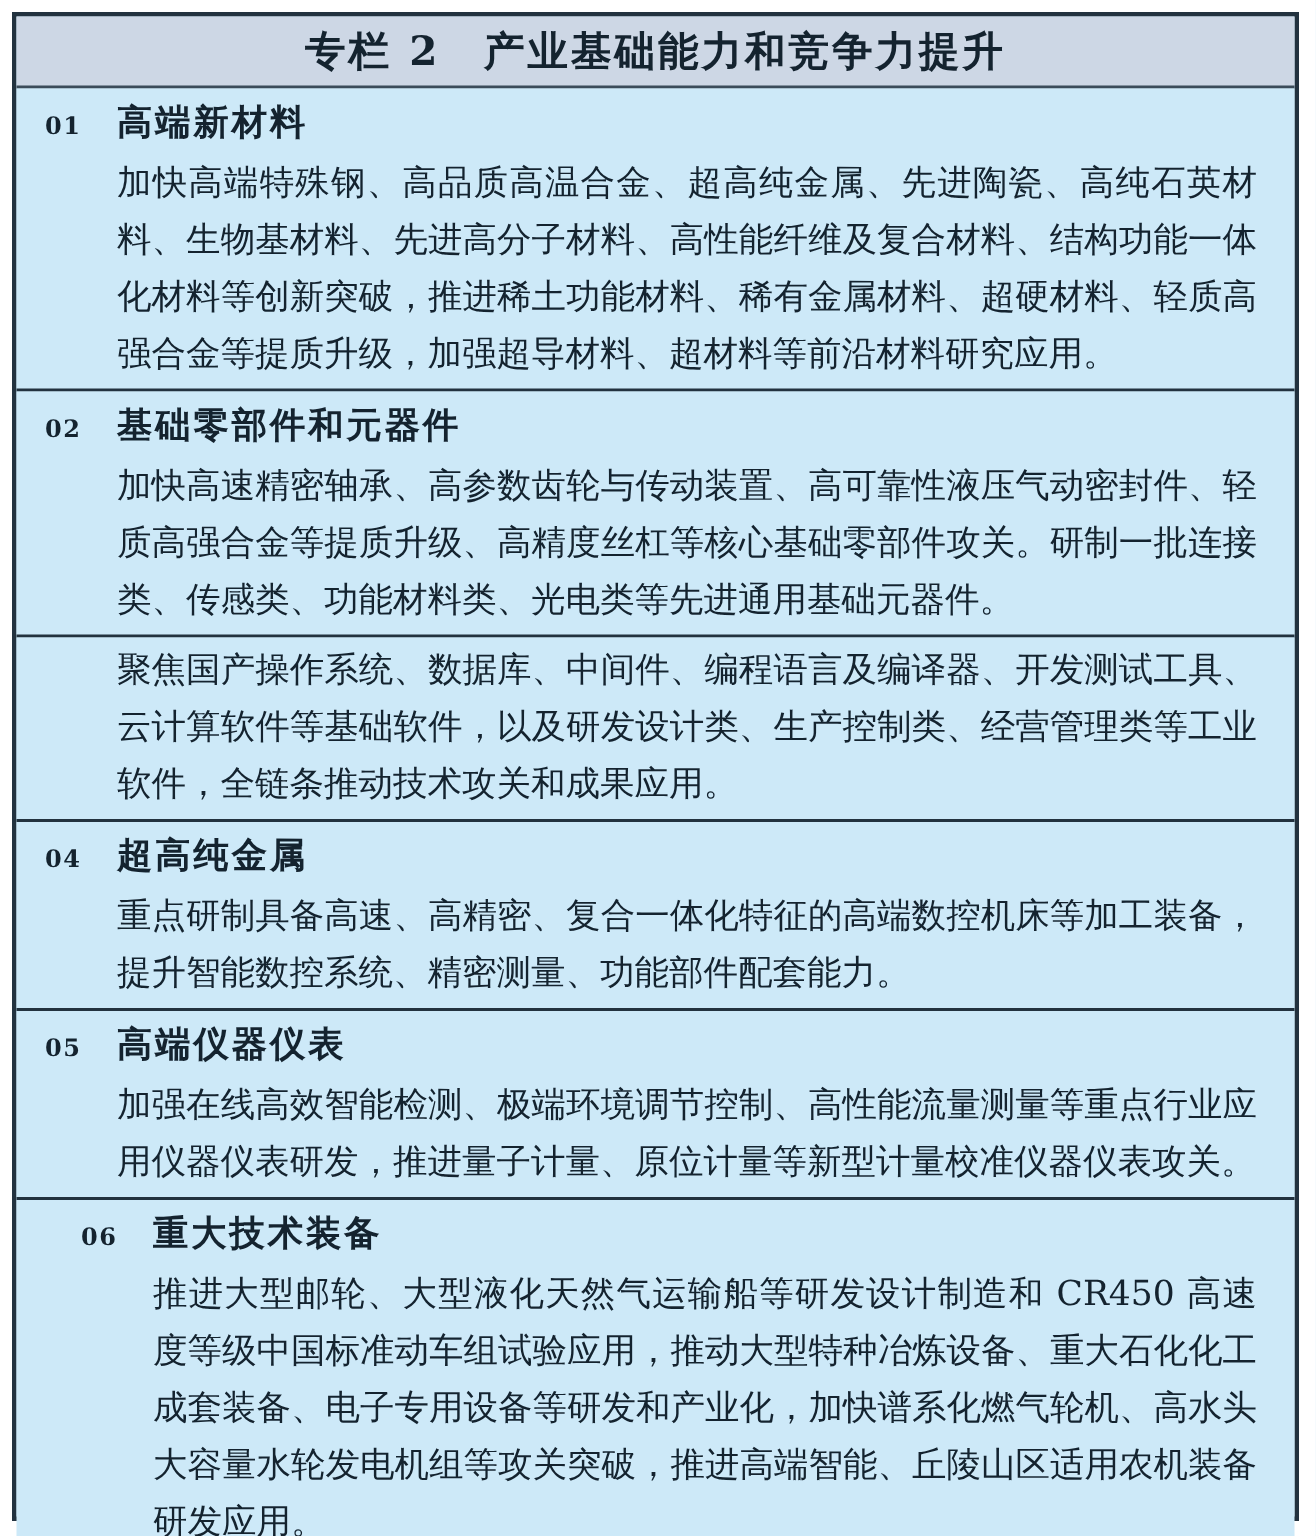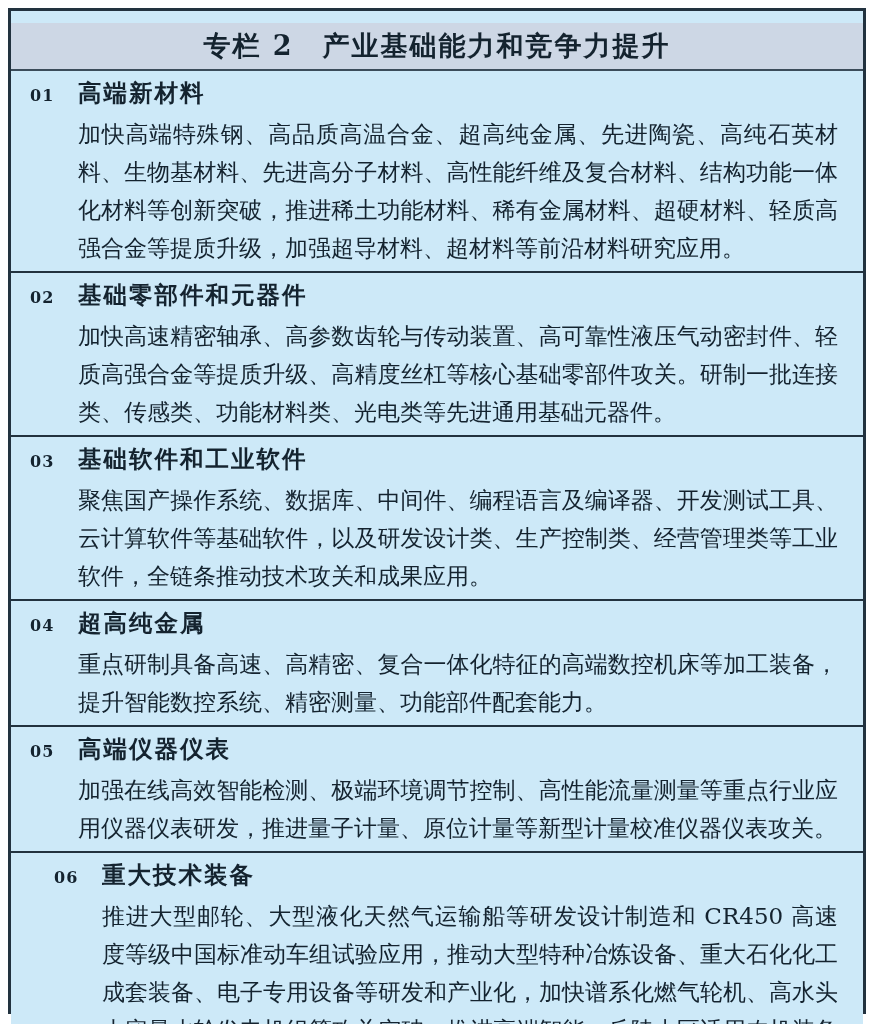--- a/index.html
+++ b/index.html
@@ -34,21 +34,20 @@
     flex: none;
     height: 46px;
     display: flex;
     align-items: center;
     justify-content: center;
     font-size: 27px;
     font-weight: bold;
     letter-spacing: 2px;
     color: #14232f;
     border-bottom: 2px solid #3b4c5a;
-    margin-top: 12px;
   }
   .section {
     background: #cde9f8;
     flex: auto;
     border-bottom: 2px solid #22323f;
     padding: 3px 25px 4px 19px;
     box-sizing: border-box;
     color: #14232f;
   }
   .section:last-child { border-bottom: none; padding-left: 43px; }
@@ -99,24 +98,20 @@
 
     <div class="section">
       <div class="section-head">
         <span class="section-num">02</span>
         <span class="section-title">基础零部件和元器件</span>
       </div>
       <p class="section-body">加快高速精密轴承、高参数齿轮与传动装置、高可靠性液压气动密封件、轻质高强合金等提质升级、高精度丝杠等核心基础零部件攻关。研制一批连接类、传感类、功能材料类、光电类等先进通用基础元器件。</p>
     </div>
 
     <div class="section">
-      <div class="section-head">
-        <span class="section-num">03</span>
-        <span class="section-title">基础软件和工业软件</span>
-      </div>
       <p class="section-body">聚焦国产操作系统、数据库、中间件、编程语言及编译器、开发测试工具、云计算软件等基础软件，以及研发设计类、生产控制类、经营管理类等工业软件，全链条推动技术攻关和成果应用。</p>
     </div>
 
     <div class="section">
       <div class="section-head">
         <span class="section-num">04</span>
         <span class="section-title">超高纯金属</span>
       </div>
       <p class="section-body">重点研制具备高速、高精密、复合一体化特征的高端数控机床等加工装备，提升智能数控系统、精密测量、功能部件配套能力。</p>
     </div>

